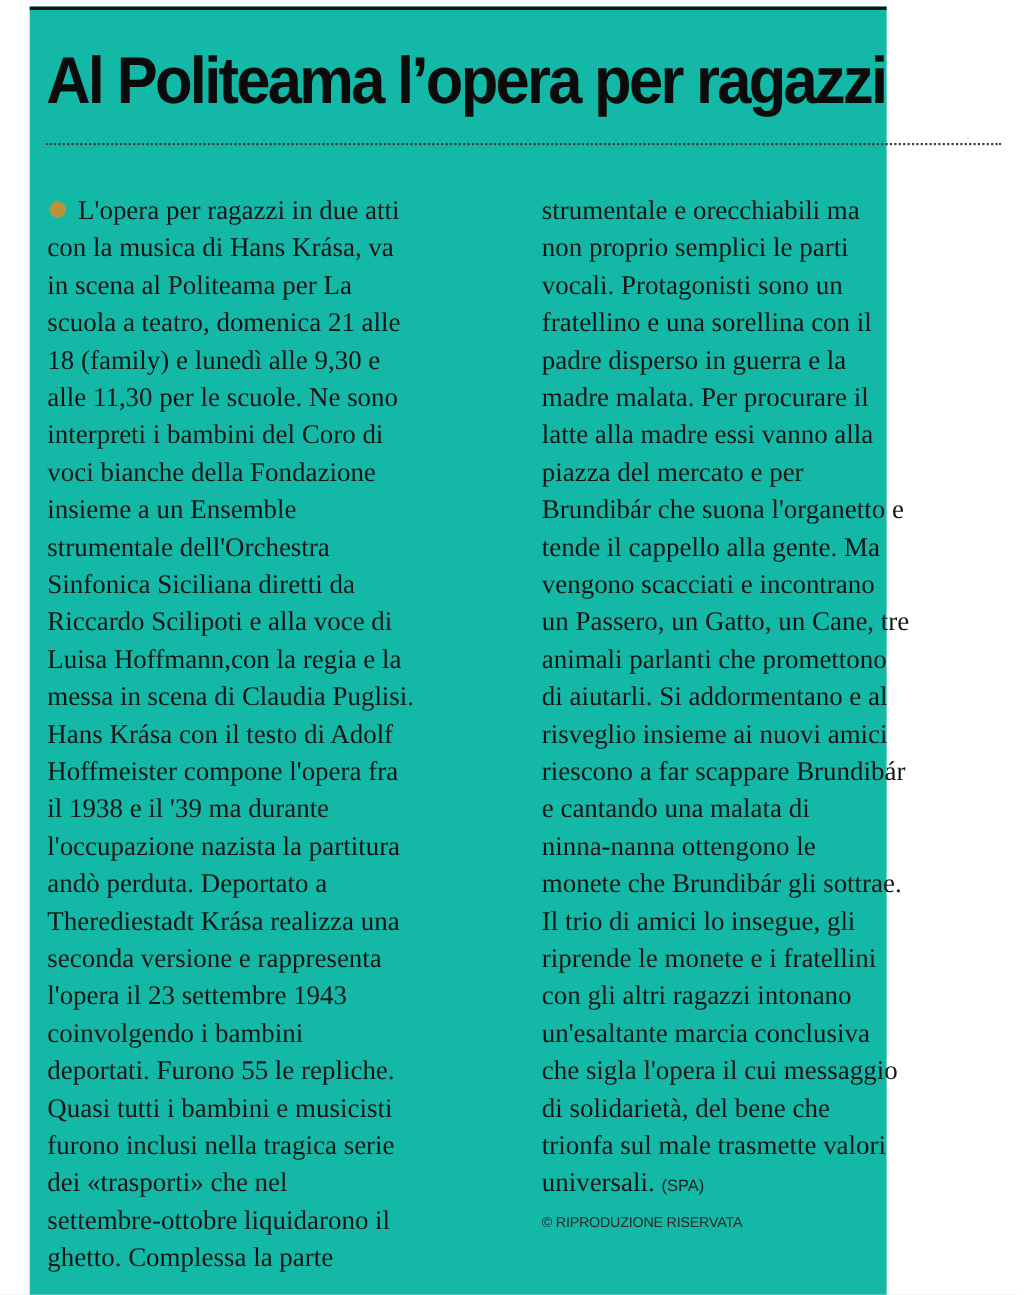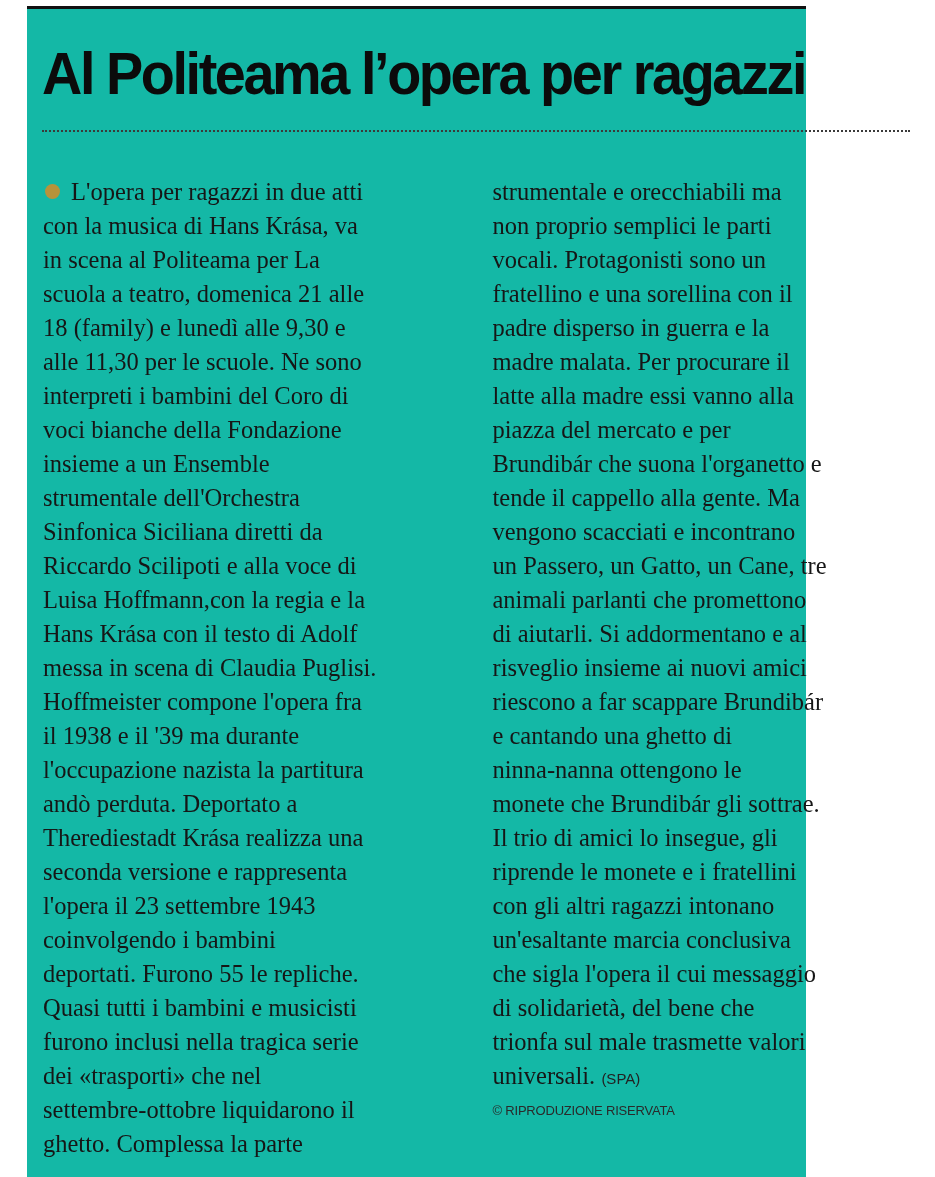--- a/index.html
+++ b/index.html
@@ -107,22 +107,22 @@
       <span class="line">scuola a teatro, domenica 21 alle</span>
       <span class="line">18 (family) e lunedì alle 9,30 e</span>
       <span class="line">alle 11,30 per le scuole. Ne sono</span>
       <span class="line">interpreti i bambini del Coro di</span>
       <span class="line">voci bianche della Fondazione</span>
       <span class="line">insieme a un Ensemble</span>
       <span class="line">strumentale dell'Orchestra</span>
       <span class="line">Sinfonica Siciliana diretti da</span>
       <span class="line">Riccardo Scilipoti e alla voce di</span>
       <span class="line">Luisa Hoffmann,con la regia e la</span>
+      <span class="line">messa in scena di Claudia Puglisi.</span>
       <span class="line">Hans Krása con il testo di Adolf</span>
-      <span class="line">messa in scena di Claudia Puglisi.</span>
       <span class="line">Hoffmeister compone l'opera fra</span>
       <span class="line">il 1938 e il '39 ma durante</span>
       <span class="line">l'occupazione nazista la partitura</span>
       <span class="line">andò perduta. Deportato a</span>
       <span class="line">Therediestadt Krása realizza una</span>
       <span class="line">seconda versione e rappresenta</span>
       <span class="line">l'opera il 23 settembre 1943</span>
       <span class="line">coinvolgendo i bambini</span>
       <span class="line">deportati. Furono 55 le repliche.</span>
       <span class="line">Quasi tutti i bambini e musicisti</span>
@@ -142,21 +142,21 @@
       <span class="line">latte alla madre essi vanno alla</span>
       <span class="line">piazza del mercato e per</span>
       <span class="line">Brundibár che suona l'organetto e</span>
       <span class="line">tende il cappello alla gente. Ma</span>
       <span class="line">vengono scacciati e incontrano</span>
       <span class="line">un Passero, un Gatto, un Cane, tre</span>
       <span class="line">animali parlanti che promettono</span>
       <span class="line">di aiutarli. Si addormentano e al</span>
       <span class="line">risveglio insieme ai nuovi amici</span>
       <span class="line">riescono a far scappare Brundibár</span>
-      <span class="line">e cantando una ghetto di</span>
+      <span class="line">e cantando una malata di</span>
       <span class="line">ninna-nanna ottengono le</span>
       <span class="line">monete che Brundibár gli sottrae.</span>
       <span class="line">Il trio di amici lo insegue, gli</span>
       <span class="line">riprende le monete e i fratellini</span>
       <span class="line">con gli altri ragazzi intonano</span>
       <span class="line">un'esaltante marcia conclusiva</span>
       <span class="line">che sigla l'opera il cui messaggio</span>
       <span class="line">di solidarietà, del bene che</span>
       <span class="line">trionfa sul male trasmette valori</span>
       <span class="line"><span>universali.</span> <span class="signature">(SPA)</span></span>

